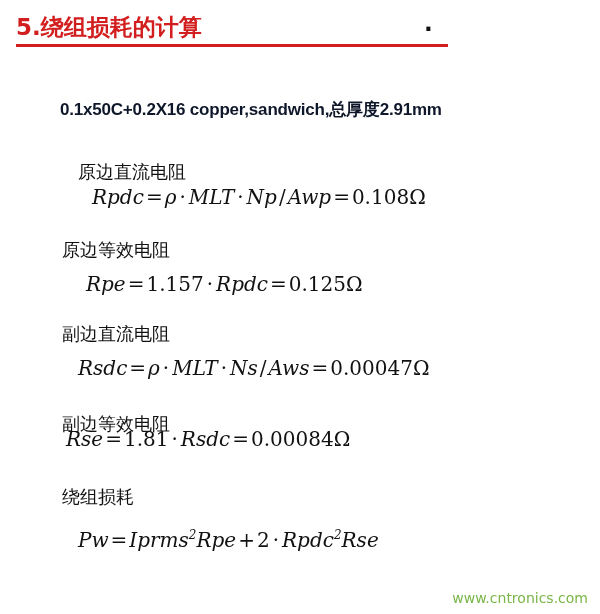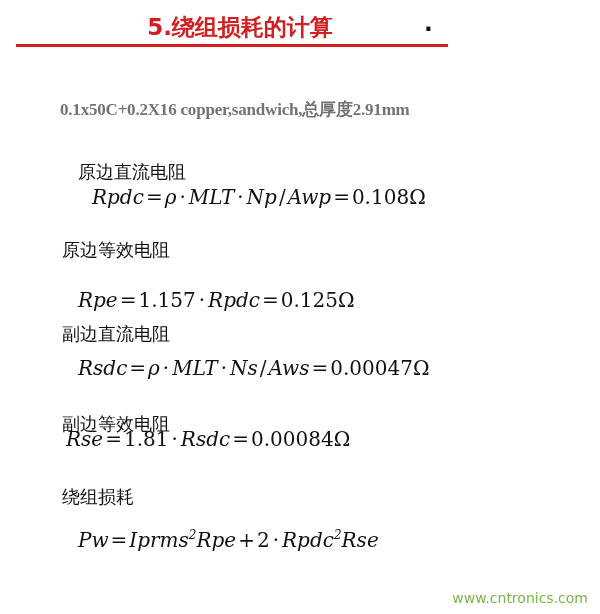--- a/index.html
+++ b/index.html
@@ -13,21 +13,20 @@
     font-family: "Liberation Serif", serif;
     overflow: hidden;
     position: relative;
   }
 
   .page {
     position: relative;
     width: 600px;
     height: 614px;
     box-sizing: border-box;
-    text-align: center;
   }
 
   
   .title-block {
     position: absolute;
     left: 16px;
     top: 14px;
     width: 448px;
   }
   .title-text {
@@ -54,24 +53,24 @@
     width: 432px;
     height: 3px;
     background: #d21e1e;
   }
 
   
   .spec-line {
     position: absolute;
     left: 60px;
     top: 98px;
-    font-family: Liberation Serif, serif;
+    font-family: Liberation Sans, sans-serif;
     font-weight: bold;
     font-size: 17px;
-    color: #737373;
+    color: #0f172a;
     letter-spacing: -0.2px;
     white-space: nowrap;
   }
 
   
   .cn-label {
     position: absolute;
     font-family: "DejaVu Sans", sans-serif;
     font-size: 18px;
     color: #111111;
@@ -133,21 +132,21 @@
   <div class="title-rule"></div>
 
   <div class="spec-line">0.1x50C+0.2X16 copper,sandwich,总厚度2.91mm</div>
 
   <div class="cn-label" style="left:62px; top:160px;margin-left:16px;">原边直流电阻</div>
   <div class="eq" style="left:92px; top:185px;">
     <i>Rpdc</i><span class="op">=</span><span class="rho">ρ</span><span class="dot">·</span><i>MLT</i><span class="dot">·</span><i>Np</i><span class="op">/</span><i>Awp</i><span class="op">=</span><span>0.108</span><span class="ohm">Ω</span>
   </div>
 
   <div class="cn-label" style="left:62px; top:238px;">原边等效电阻</div>
-  <div class="eq" style="left:78px; top:272px;margin-top:16px;">
+  <div class="eq" style="left:86px; top:272px;">
     <i>Rpe</i><span class="op">=</span><span>1.157</span><span class="dot">·</span><i>Rpdc</i><span class="op">=</span><span>0.125</span><span class="ohm">Ω</span>
   </div>
 
   <div class="cn-label" style="left:62px; top:322px;">副边直流电阻</div>
   <div class="eq" style="left:78px; top:356px;">
     <i>Rsdc</i><span class="op">=</span><span class="rho">ρ</span><span class="dot">·</span><i>MLT</i><span class="dot">·</span><i>Ns</i><span class="op">/</span><i>Aws</i><span class="op">=</span><span>0.00047</span><span class="ohm">Ω</span>
   </div>
 
   <div class="cn-label" style="left:62px; top:392px;margin-top:20px;">副边等效电阻</div>
   <div class="eq" style="left:66px; top:427px;">

